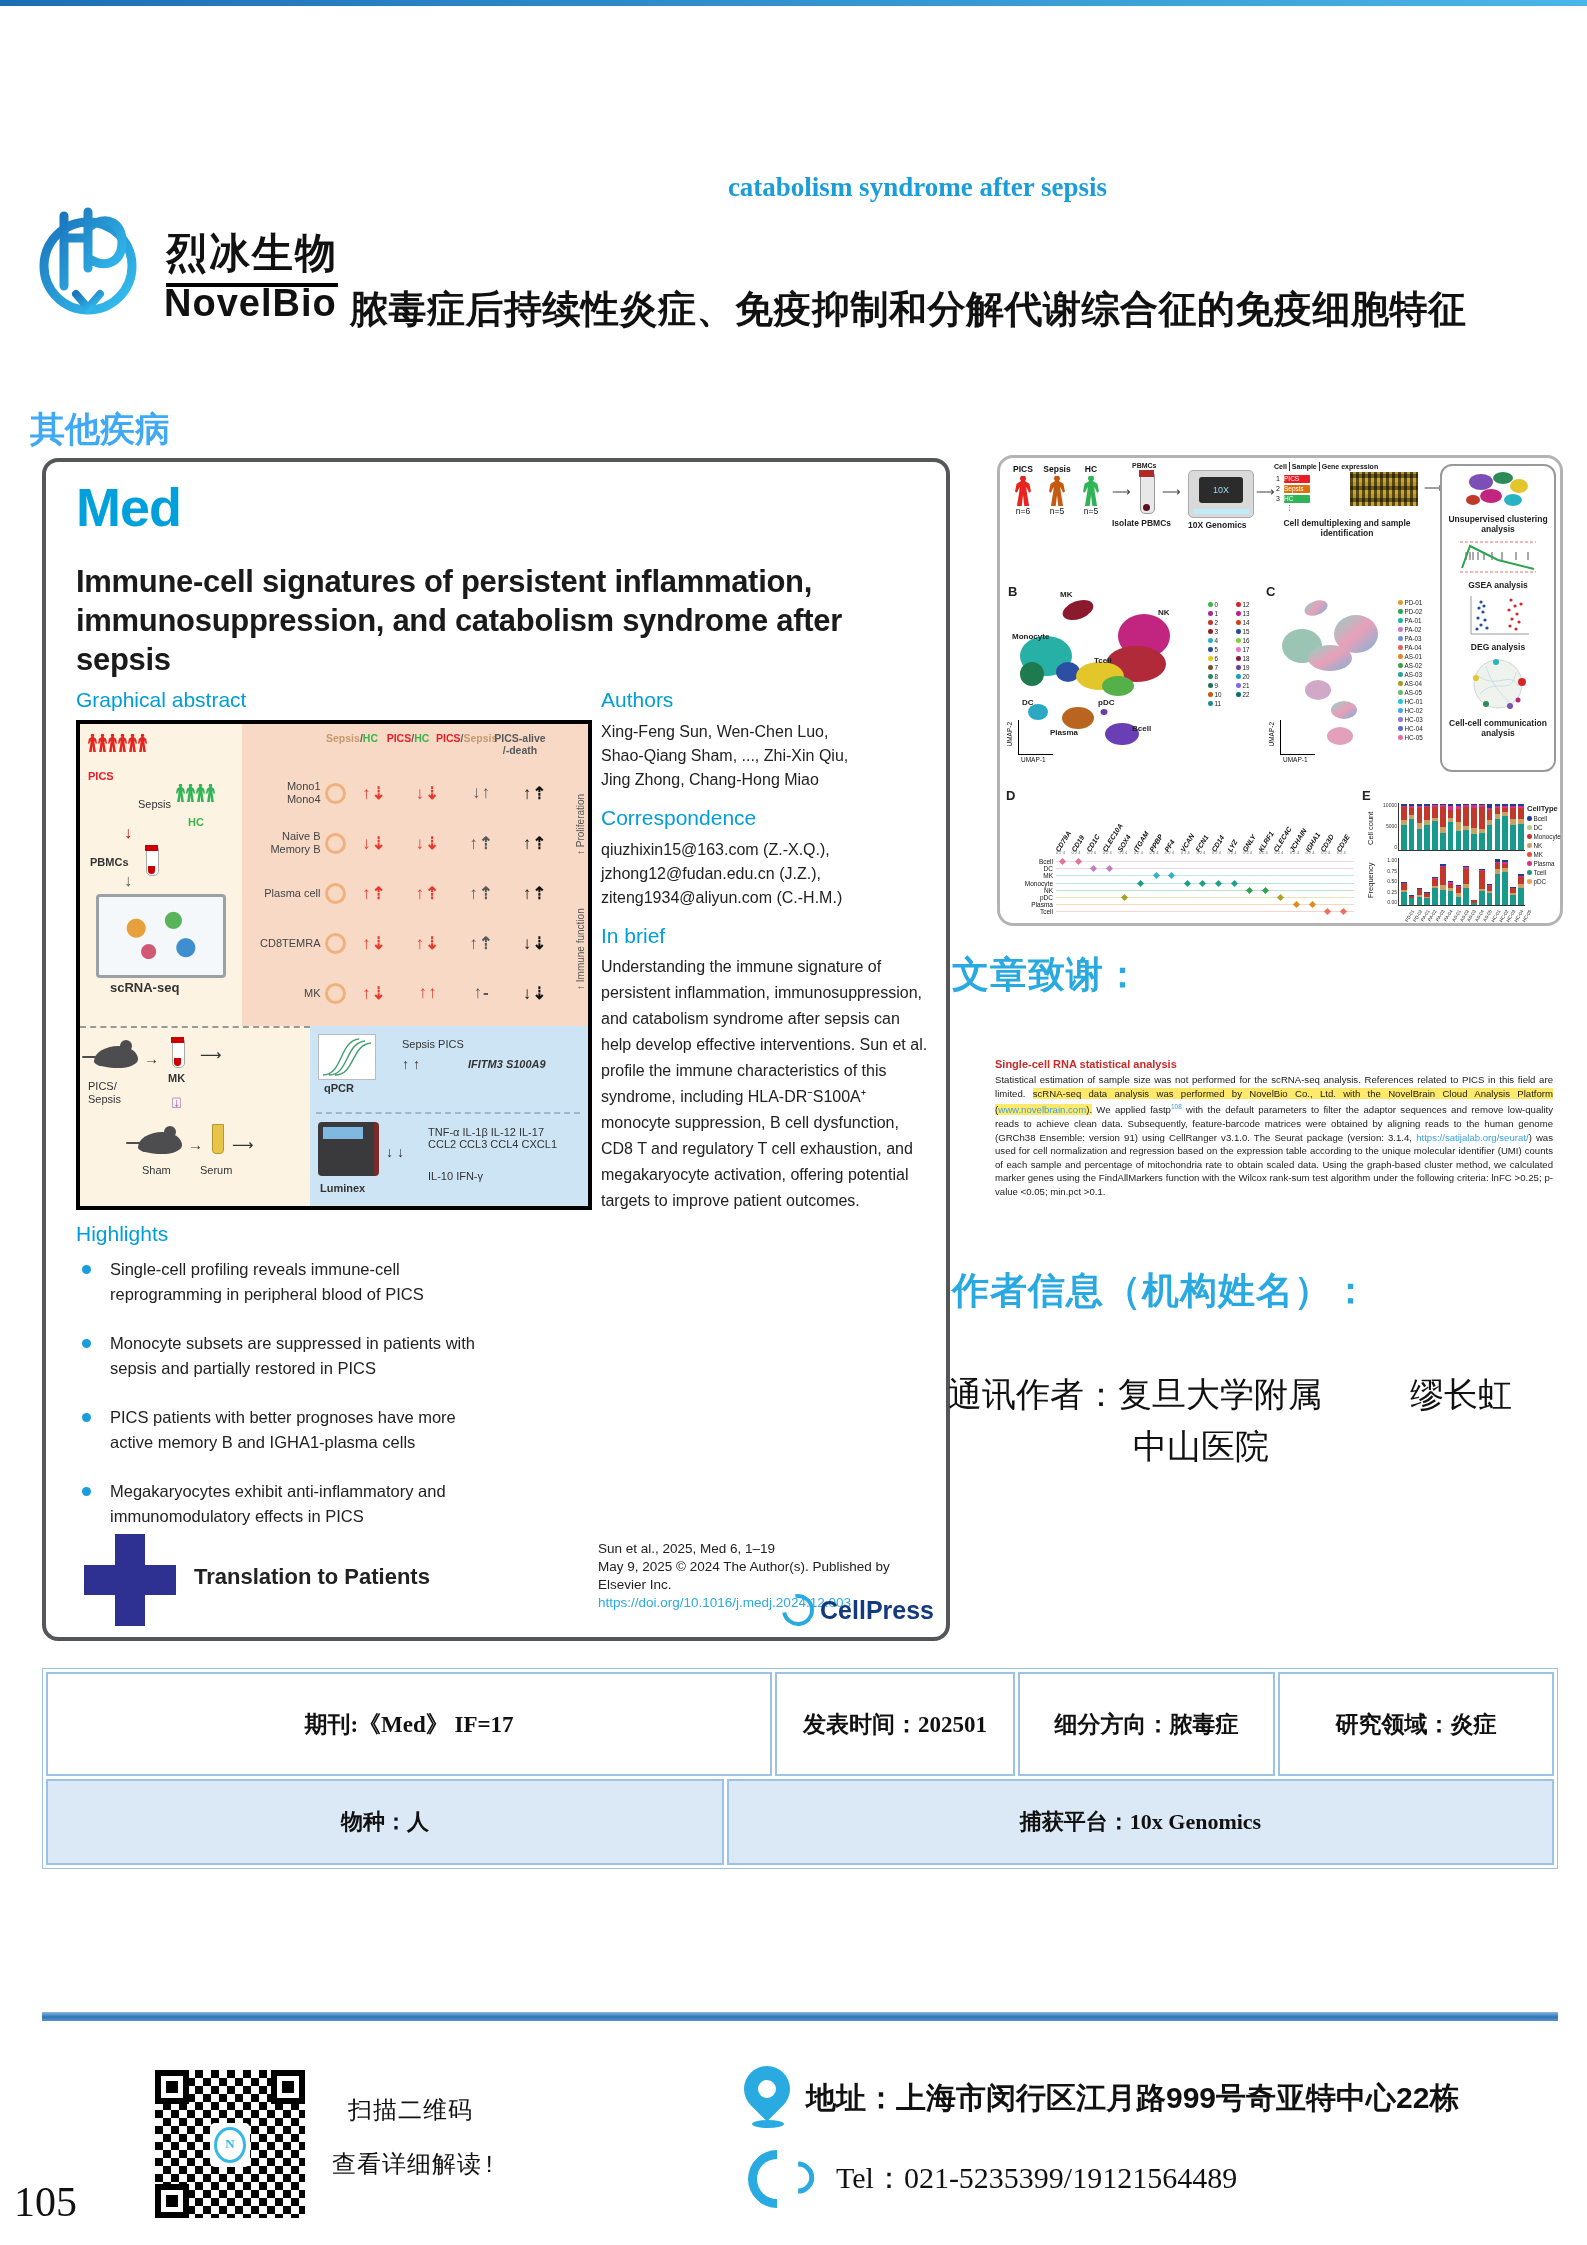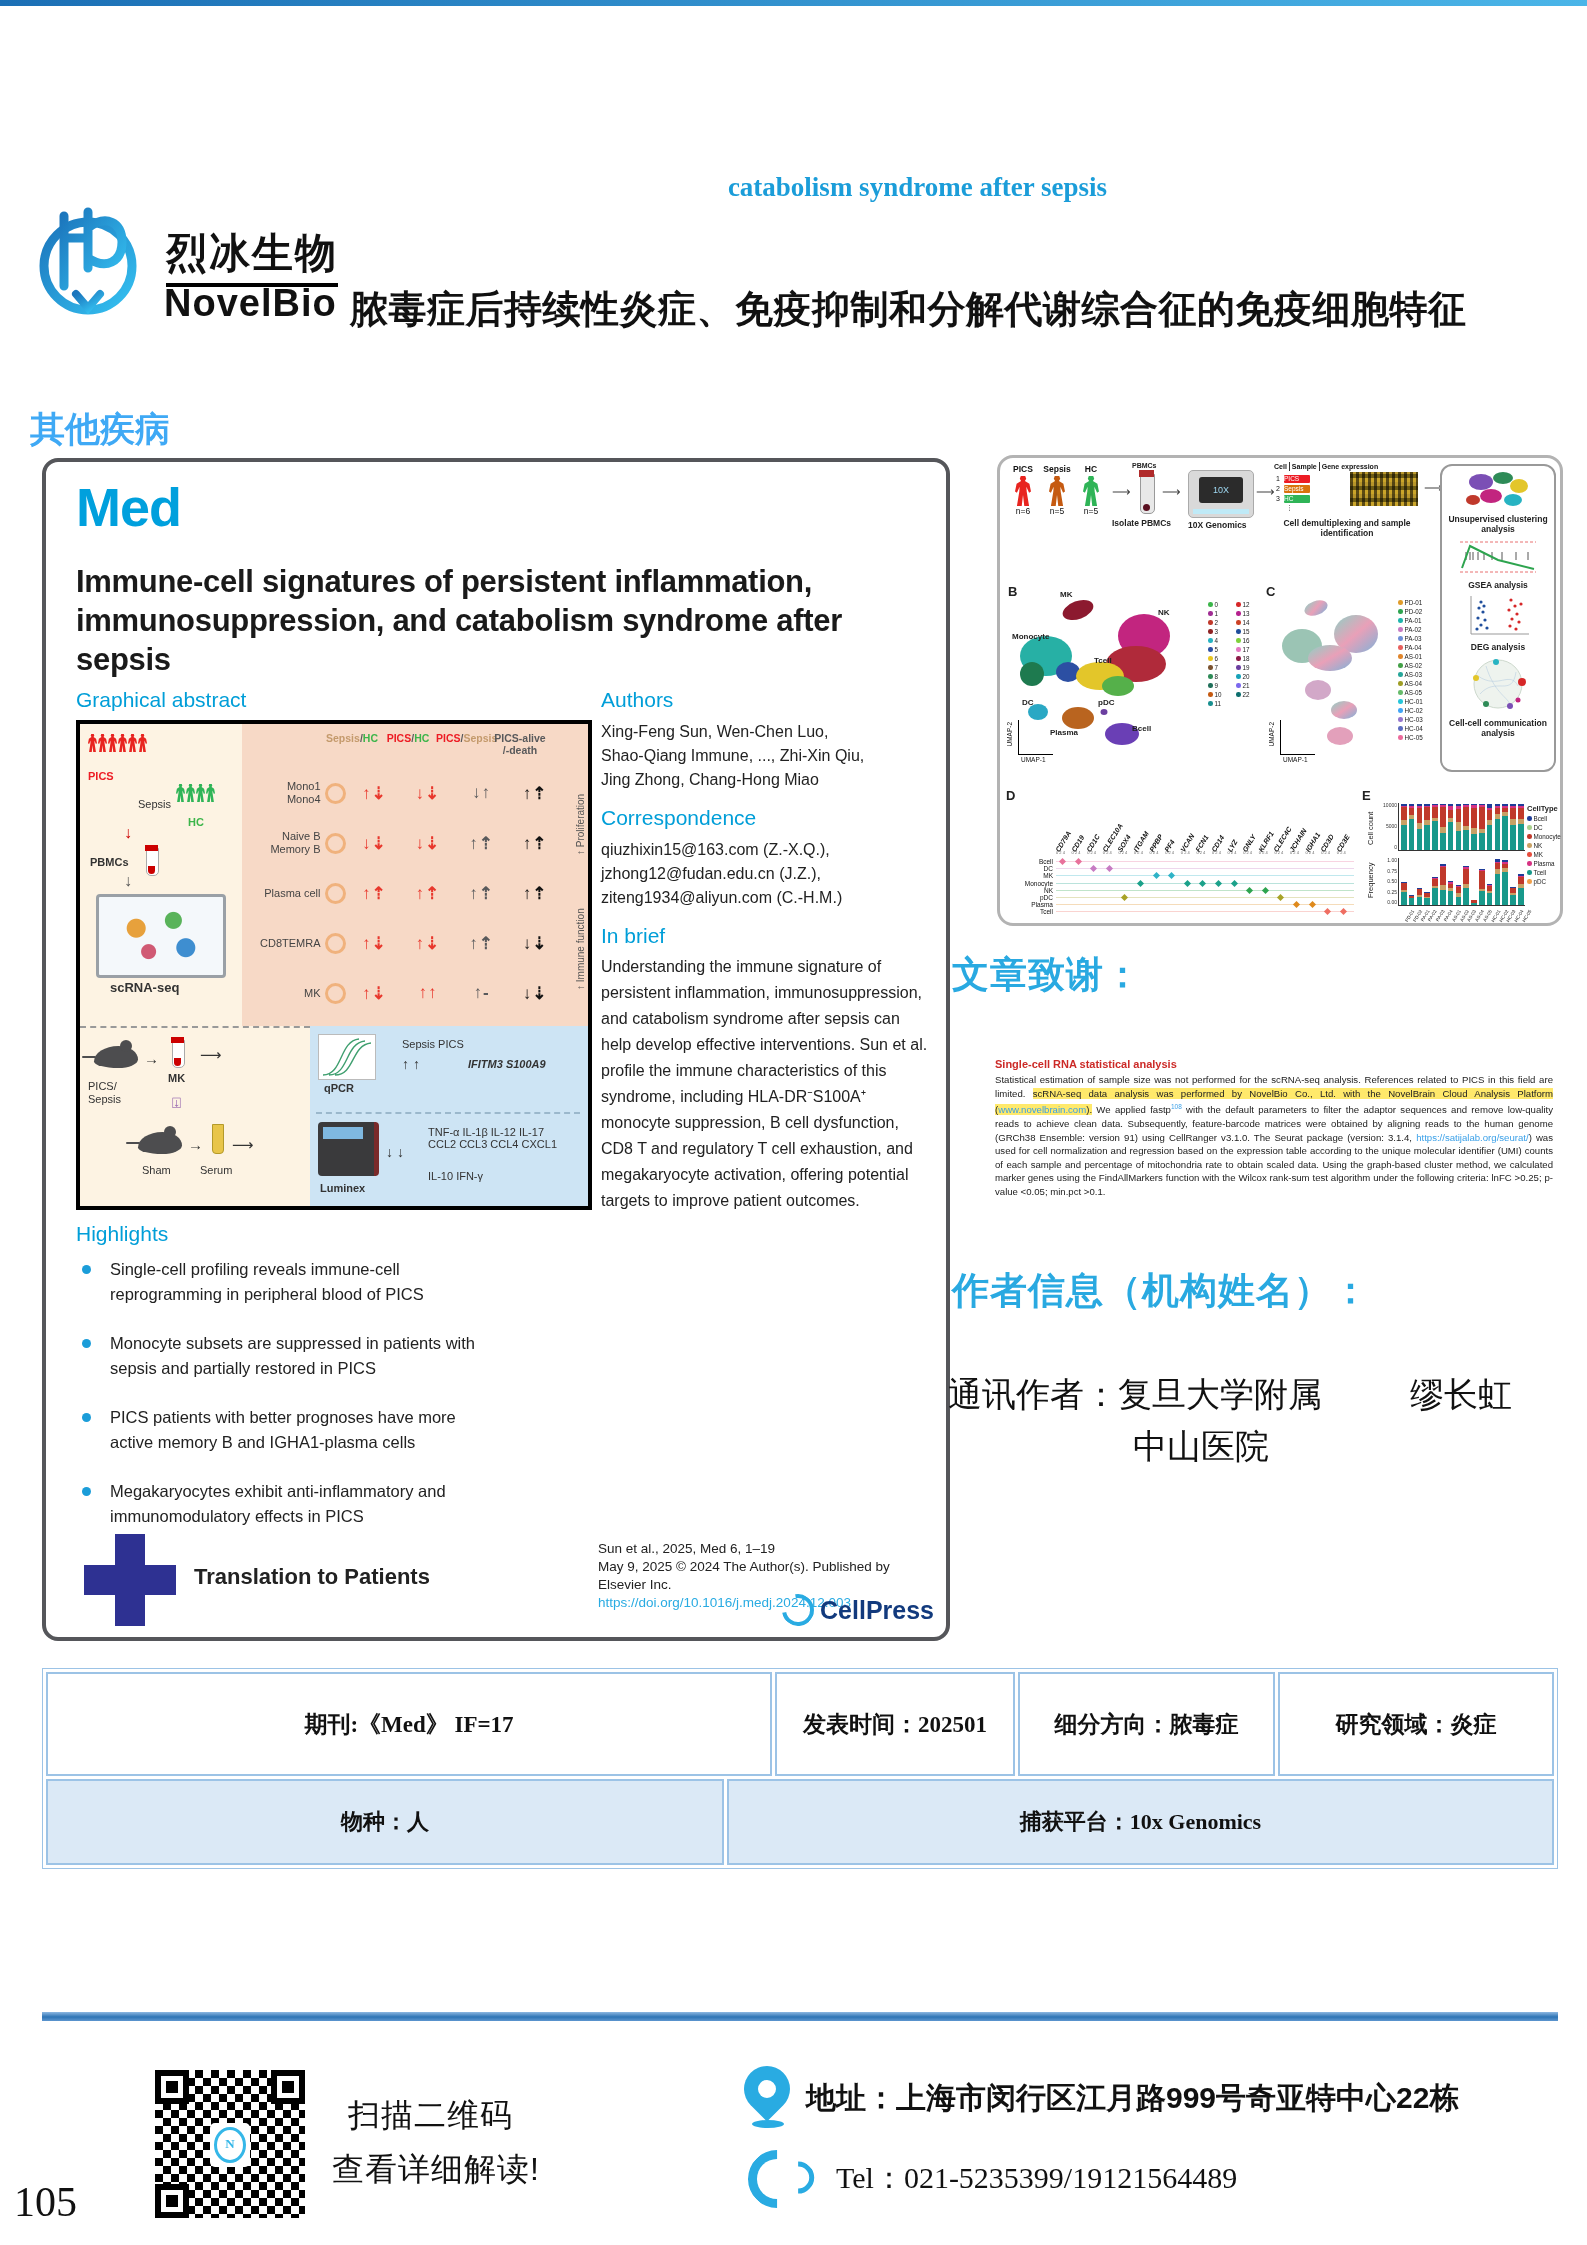--- a/index.html
+++ b/index.html
@@ -131,21 +131,21 @@
   .trow2 .tcell{background:#dbe9f6;font-size:22px}
   .trow3 .tcell{align-items:flex-start;justify-content:flex-start;font-weight:normal;font-size:21px;line-height:30px;padding:14px 18px}
   .divider{left:42px;top:2012px;width:1516px;height:9px;background:linear-gradient(#8db8e2,#2e74b5 55%,#5d96cf)}
   
   .qr{left:155px;top:2070px;width:150px;height:148px;background:
      repeating-conic-gradient(#000 0 25%,#fff 0 50%) 0 0/16px 16px;outline:6px solid #fff}
   .finder{position:absolute;width:34px;height:34px;border:6px solid #000;background:#fff;box-sizing:border-box}
   .finder::after{content:"";position:absolute;left:5px;top:5px;width:12px;height:12px;background:#000}
   .qr-center{position:absolute;left:55px;top:53px;width:40px;height:44px;background:#fff;border-radius:5px;display:flex;align-items:center;justify-content:center}
   .qr-center b{width:26px;height:30px;border:3px solid #35b7e8;border-radius:50%;display:block;color:#35b7e8;font-size:13px;text-align:center;line-height:28px;font-family:"Liberation Serif",serif}
-  .qr-cap{font-family:Liberation Sans, sans-serif;font-size:32px;color:#111;letter-spacing:1px}
+  .qr-cap{font-family:Liberation Mono, monospace;font-size:24px;color:#111;letter-spacing:1px}
   .pin{left:744px;top:2066px;width:46px;height:46px;background:#29abe2;border-radius:50% 50% 50% 0;transform:rotate(-45deg)}
   .pin::after{content:"";position:absolute;left:14px;top:14px;width:18px;height:18px;border-radius:50%;background:#fff}
   .pin-base{left:752px;top:2120px;width:32px;height:8px;border-radius:50%;background:#29abe2}
   .addr{left:806px;top:2078px;font-size:30px;font-weight:bold}
   .phone{left:748px;top:2150px;width:40px;height:40px;border:9px solid #29abe2;border-radius:50%;border-top-color:transparent;border-right-color:transparent;transform:rotate(45deg)}
   .phone::after{content:"";position:absolute;left:18px;top:-12px;width:22px;height:22px;border:5px solid #29abe2;border-radius:50%;border-bottom-color:transparent;border-left-color:transparent}
   .tel{left:836px;top:2158px;font-family:"Liberation Serif",serif;font-size:30px}
   .pagenum{left:14px;top:2178px;font-family:"Liberation Serif",serif;font-size:42px}
 </style>
 </head>
@@ -297,21 +297,21 @@
       <div class="ga-lab" style="left:76px;top:118px;font-size:14px;color:#333">↓    ↓</div>
       <div class="ga-lab" style="left:118px;top:100px">TNF-α  IL-1β  IL-12  IL-17</div>
       <div class="ga-lab" style="left:118px;top:112px">CCL2  CCL3  CCL4 CXCL1</div>
       <div class="ga-lab" style="left:118px;top:144px">IL-10  IFN-γ</div>
     </div>
   </div>
 
   <div class="abs blue-h" style="left:555px;top:226px">Authors</div>
   <div class="abs authors-txt" style="left:555px;top:258px">
     <div>Xing-Feng Sun, Wen-Chen Luo,</div>
-      <div>Shao-Qiang Immune, ..., Zhi-Xin Qiu,</div>
+      <div>Shao-Qiang Sham, ..., Zhi-Xin Qiu,</div>
       <div>Jing Zhong, Chang-Hong Miao</div>
   </div>
   <div class="abs blue-h" style="left:555px;top:344px">Correspondence</div>
   <div class="abs corr-txt" style="left:555px;top:376px">
     <div>qiuzhixin15@163.com (Z.-X.Q.),</div>
     <div>jzhong12@fudan.edu.cn (J.Z.),</div>
     <div>ziteng1934@aliyun.com (C.-H.M.)</div>
   </div>
   <div class="abs blue-h" style="left:555px;top:462px">In brief</div>
   <div class="abs inbrief-txt" style="left:555px;top:492px">Understanding the immune signature of persistent inflammation, immunosuppression, and catabolism syndrome after sepsis can help develop effective interventions. Sun et al. profile the immune characteristics of this syndrome, including HLA-DR⁻S100A⁺ monocyte suppression, B cell dysfunction, CD8 T and regulatory T cell exhaustion, and megakaryocyte activation, offering potential targets to improve patient outcomes.</div>

